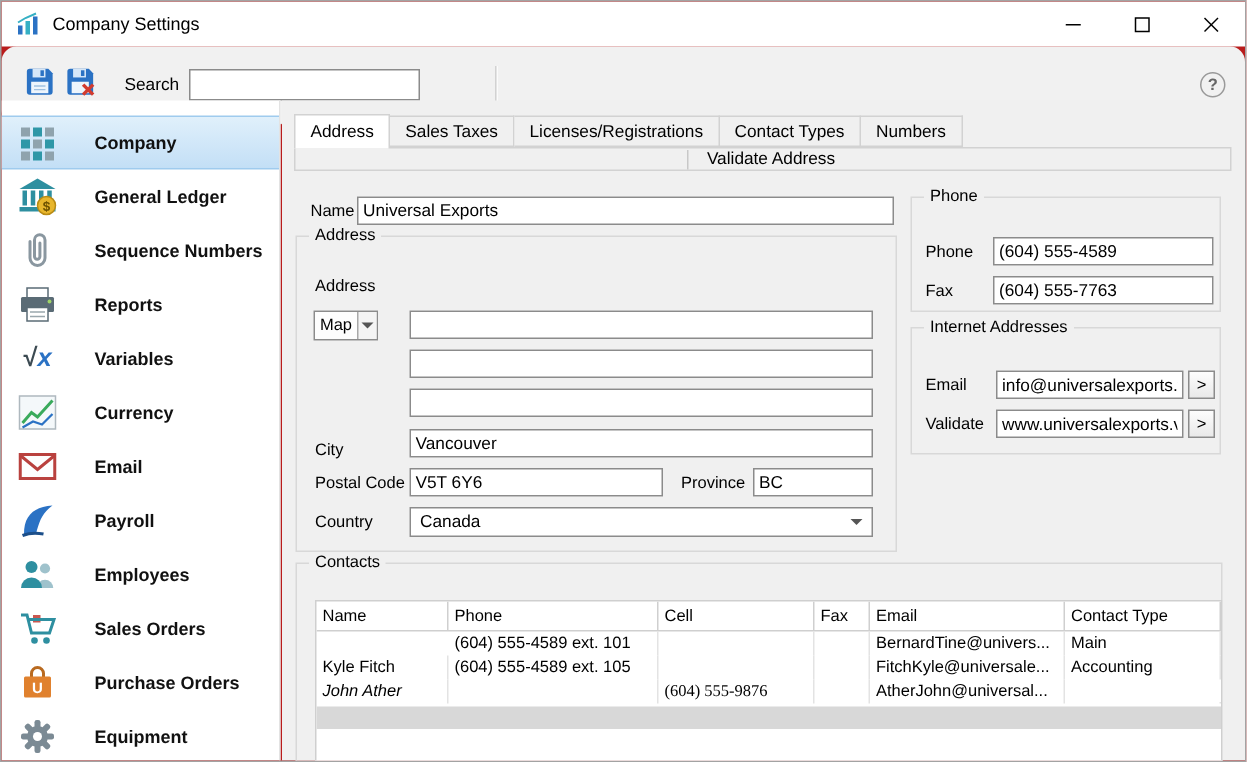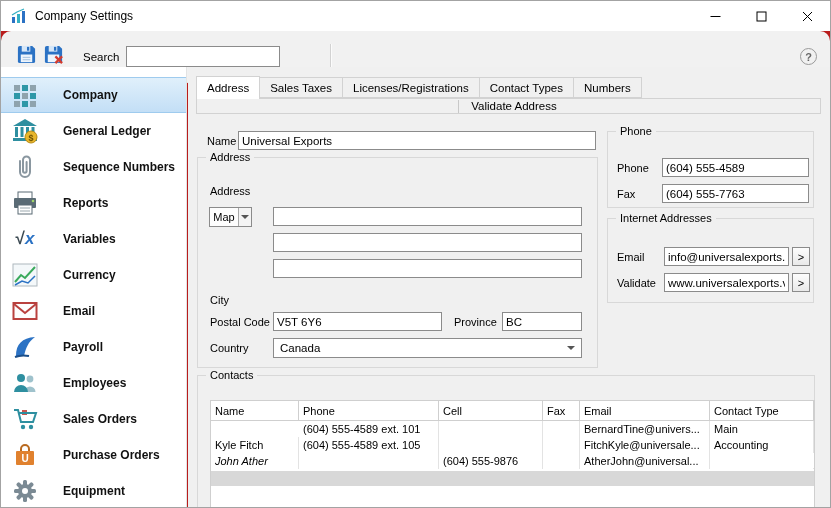--- a/index.html
+++ b/index.html
@@ -343,20 +343,21 @@
       <div class="map-btn">
         <span class="map-text">Map</span>
         <span class="map-arrow">
             <span class="caret"></span>
           </span>
       </div>
       <input class="field addr2-input" style="">
       <input class="field addr3-input" style="">
       <input class="field addr4-input" style="">
       <span class="lbl city-label">City</span>
+      <input class="field city-input" value="Vancouver" style="">
       <span class="lbl postal-label">Postal Code</span>
       <input class="field postal-input" value="V5T 6Y6" style="">
       <span class="lbl province-label">Province</span>
       <input class="field province-input" value="BC" style="">
       <span class="lbl country-label">Country</span>
       <div class="country-select">
         <span>Canada</span>
         <span class="caret sel-caret"></span>
       </div>
     </div>
@@ -402,21 +403,21 @@
             <div class="grid-cell" style="width: 88px;">Kyle Fitch</div>
             <div class="grid-cell" style="width: 140px;">(604) 555-4589 ext. 105</div>
             <div class="grid-cell" style="width: 104px;"></div>
             <div class="grid-cell" style="width: 37px;"></div>
             <div class="grid-cell" style="width: 130px;">FitchKyle@universale...</div>
             <div class="grid-cell" style="width: 104px;">Accounting</div>
           </div>
           <div class="grid-row">
             <div class="grid-cell" style="width: 88px; font-style: italic;">John Ather</div>
             <div class="grid-cell" style="width: 140px;"></div>
-            <div class="grid-cell" style="width: 104px;">(604) 555-9876</div>
+            <div class="grid-cell" style="width: 104px; font-family: Liberation Serif, serif;">(604) 555-9876</div>
             <div class="grid-cell" style="width: 37px;"></div>
             <div class="grid-cell" style="width: 130px;">AtherJohn@universal...</div>
             <div class="grid-cell" style="width: 104px; margin-top: 15px;">Sales</div>
           </div>
           <div class="grid-row selected-row"></div>
         </div>
     </div>
   </div>
 
 </div>

